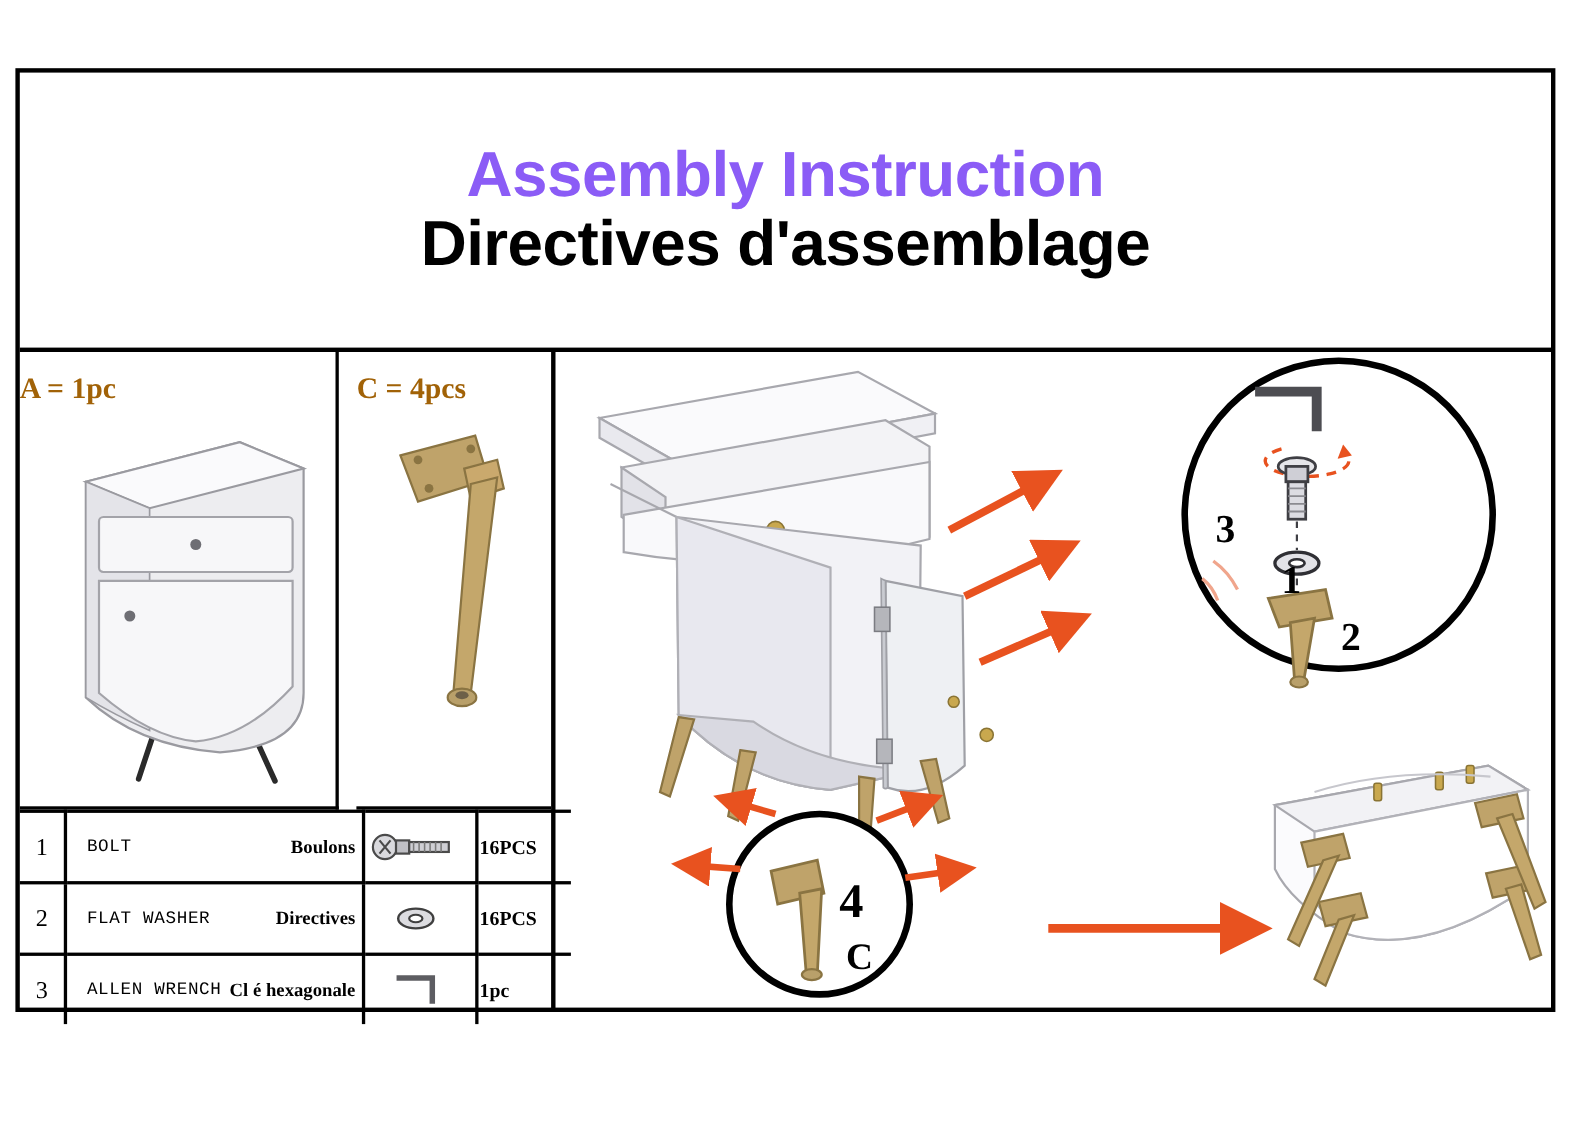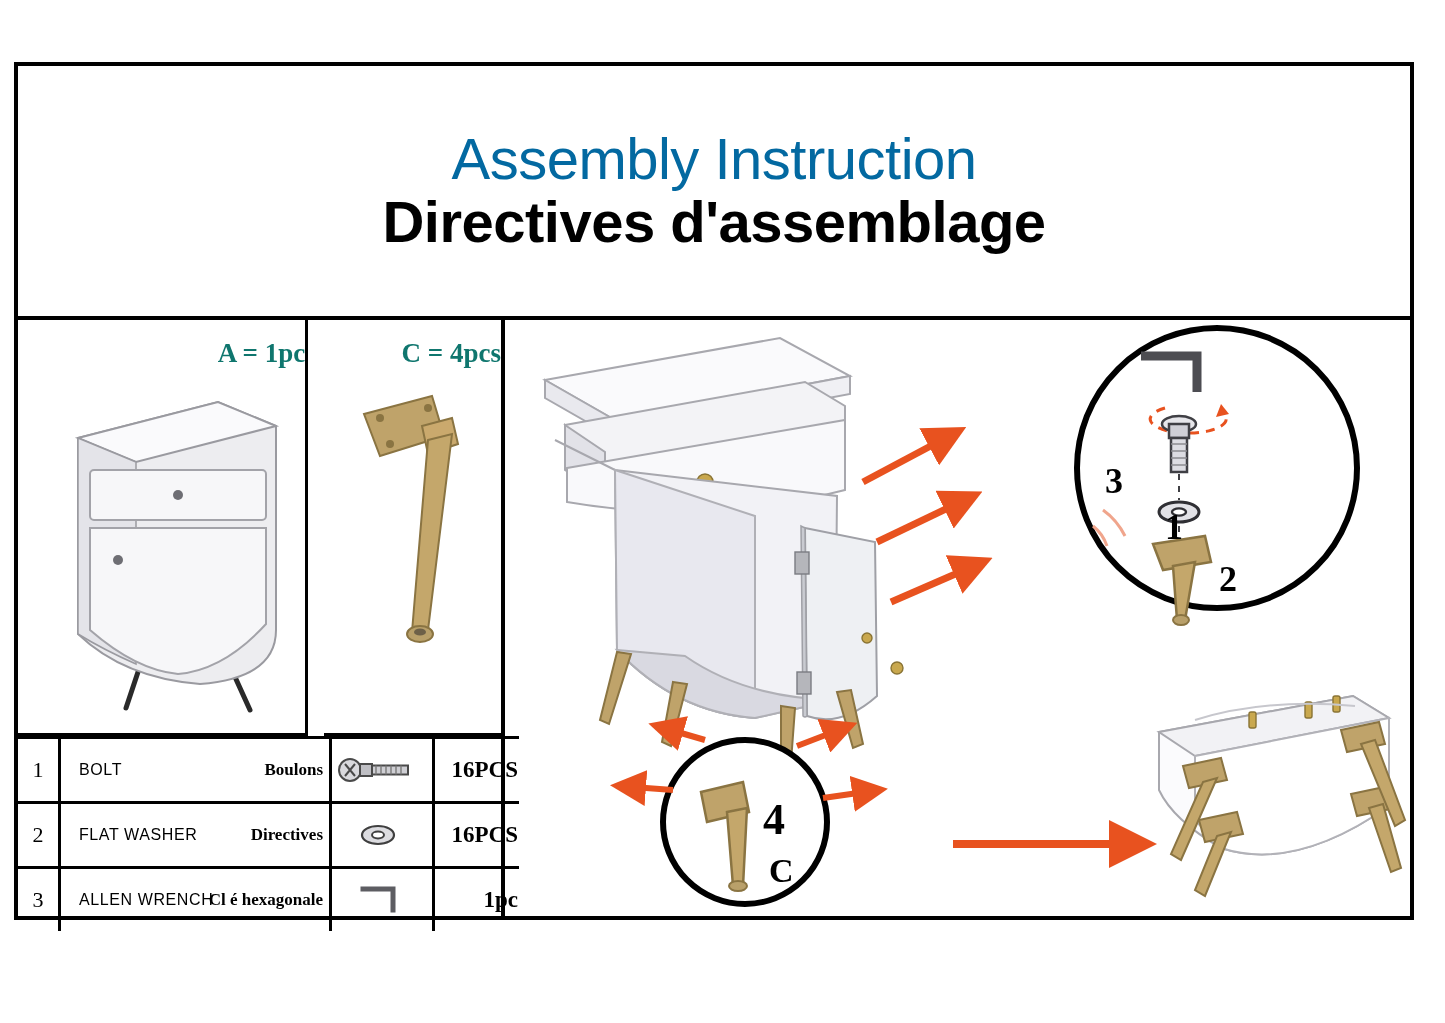--- a/index.html
+++ b/index.html
@@ -31,24 +31,24 @@
     height: 254px;
     border-bottom: 4px solid #000;
     box-sizing: border-box;
     display: flex;
     flex-direction: column;
     align-items: center;
     justify-content: center;
   }
   .title-line1 {
     font-size: 58px;
-    font-weight: normal;
+    font-weight: bold;
     letter-spacing: -0.5px;
     line-height: 1.08;
-    color: #0369a1;
+    color: #8b5cf6;
     white-space: nowrap;
   }
   .title-line2 {
     font-size: 58px;
     font-weight: bold;
     letter-spacing: -0.5px;
     line-height: 1.08;
     color: #000;
     white-space: nowrap;
     text-align: center;
@@ -75,25 +75,25 @@
     box-sizing: border-box;
     border-right: 3px solid #000;
     border-bottom: 3px solid #000;
   }
   .part-cell.a { width: 315px; }
   .part-cell.c { width: 192px; border-right: none; margin-left: 16px; }
   .part-label {
     position: absolute;
     width: 100%;
     top: 18px;
-    text-align: right;
+    text-align: left;
     font-family: "Liberation Serif", serif;
     font-size: 27px;
     font-weight: bold;
-    color: #0f766e;
+    color: #a16207;
   }
   .part-art {
     position: absolute;
     left: 0; right: 0;
     top: 58px; bottom: 6px;
   }
   
   .hw-table {
     position: absolute;
     left: 0;
@@ -113,21 +113,21 @@
     text-align: center;
     font-family: "Liberation Serif", serif;
     font-size: 22px;
     border-left: none !important;
   }
   .hw-names {
     width: 266px;
     position: relative;
   }
   .hw-en {
-    font-family: Liberation Sans, sans-serif;
+    font-family: Liberation Mono, monospace;
     font-size: 16px;
     letter-spacing: 0.6px;
     position: absolute;
     left: 18px;
     top: 50%;
     transform: translateY(-50%);
     white-space: nowrap;
   }
   .hw-fr {
     font-family: "Liberation Serif", serif;
@@ -140,23 +140,23 @@
     white-space: nowrap;
     text-align: center;
   }
   .hw-icon {
     width: 98px;
     text-align: center;
     position: relative;
   }
   .hw-qty {
     width: 82px;
-    text-align: right;
+    text-align: left;
     font-family: "Liberation Serif", serif;
-    font-size: 23px;
+    font-size: 18px;
     font-weight: bold;
     border-right: none !important;
   }
   .hw-table tr:last-child td { border-bottom: none; }
   
   .right-col {
     position: absolute;
     left: 487px;
     top: 254px;
     right: 0;

